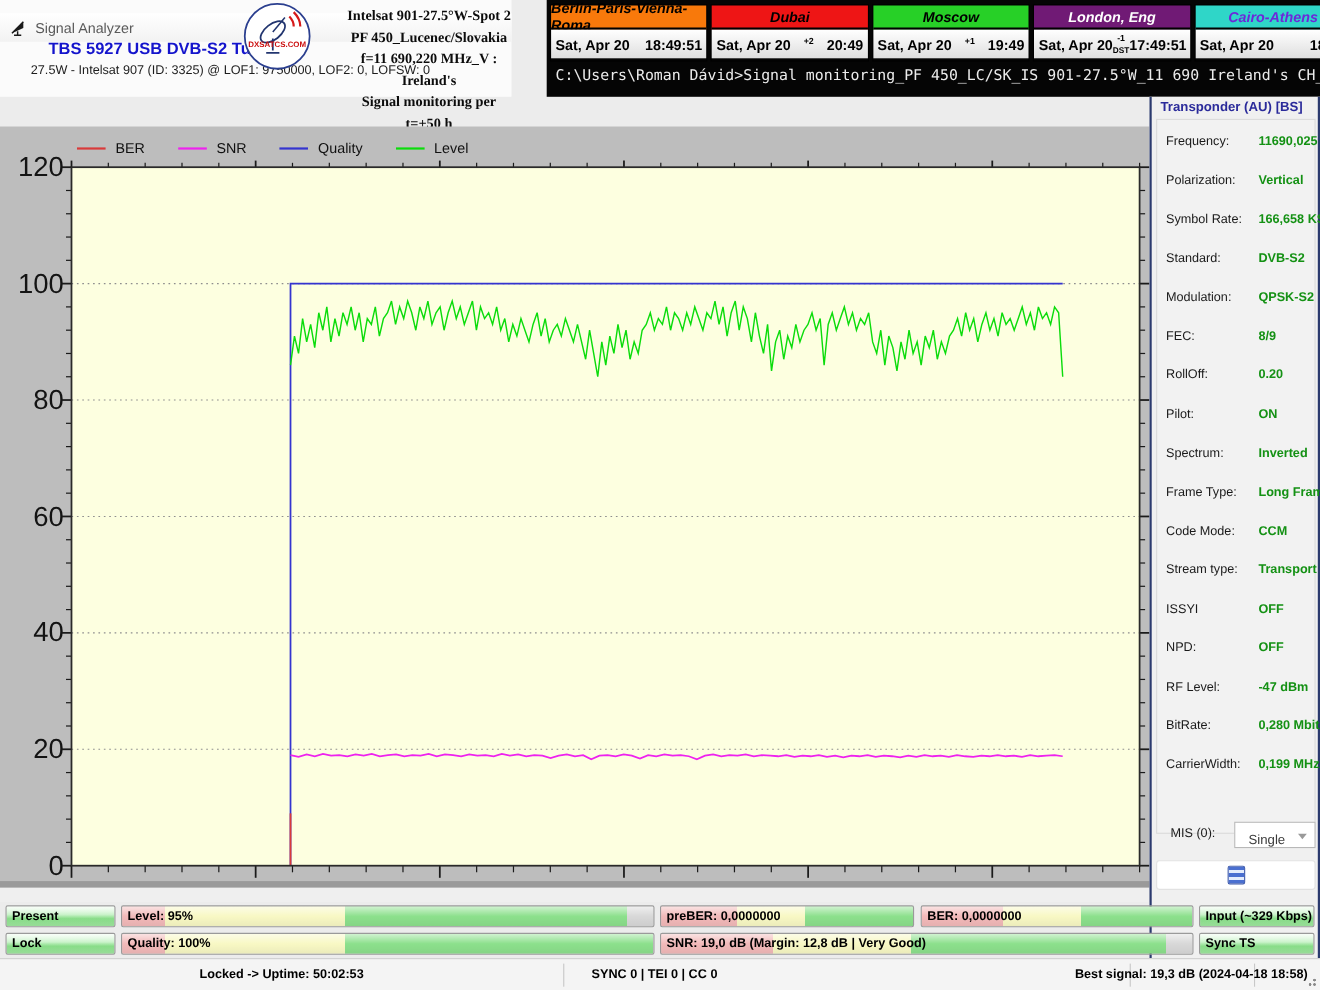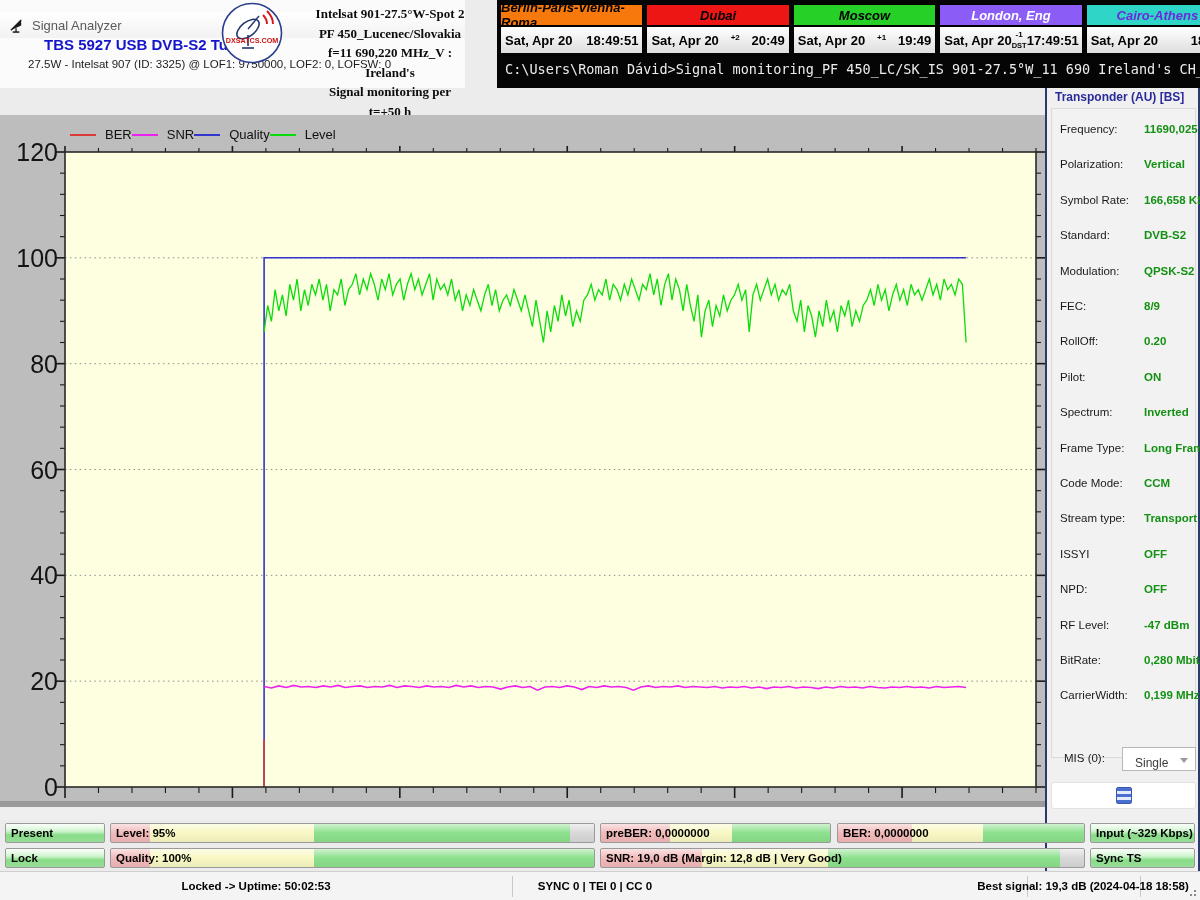--- a/index.html
+++ b/index.html
@@ -36,21 +36,21 @@
 
   
   #tabs { position:absolute; left:5px; top:89px; height:25px; display:flex; gap:2px; }
   .tab { width:86px; height:25px; display:flex; align-items:center; justify-content:center;
     font-size:12px; font-weight:bold; color:#111; background:linear-gradient(#f7f7f7,#d9d9d9);
     border:1px solid #858585; cursor:default; }
   .tab.active { background:#ffffff; border-color:#6a6a6a; }
 
   
   #chart-region { position:absolute; left:0; top:115px; width:1045px; height:705px; background:#bdbdbd; }
-  #legend { position:absolute; left:70px; top:12px; display:flex; align-items:flex-start; }
+  #legend { position:absolute; left:70px; top:12px; display:flex; align-items:flex-start; gap:30px; }
   .legend-item { display:flex; align-items:center; gap:9px; font-size:13px; color:#111; }
   .legend-swatch { width:26px; height:0; border-top-width:2px; border-top-style:solid; }
   .ylab { position:absolute; width:56px; text-align:right; font-size:25px; color:#141414; }
   #plot { position:absolute; left:65px; top:37px; width:971px; height:635px; overflow:visible; }
   #chart-bottom-edge { position:absolute; left:0; top:686px; width:1045px; height:6px; background:#9a9a9a; }
   #chart-bottom-fill { position:absolute; left:0; top:692px; width:1045px; height:13px; background:#efefef; }
 
   
   #sidebar { position:absolute; left:1045px; top:88px; width:155px; height:783px; background:#f0f0f0;
     border-left:2px solid #2b3a6e; border-right:2px solid #2b3a6e; }
@@ -145,21 +145,21 @@
         </div>
         <div class="clock-cell">
           <div class="clock-name" style="background: rgb(39, 208, 39); color: rgb(0, 0, 0);">Moscow</div>
           <div class="clock-time">
             <span class="clock-date">Sat, Apr 20</span>
             <span class="clock-off"><sup>+1</sup></span>
             <span class="clock-hms">19:49</span>
           </div>
         </div>
         <div class="clock-cell">
-          <div class="clock-name" style="background: #8b5cf6; color: rgb(255, 255, 255);">London, Eng</div>
+          <div class="clock-name" style="background: #701a75; color: rgb(255, 255, 255);">London, Eng</div>
           <div class="clock-time">
             <span class="clock-date">Sat, Apr 20</span>
             <span class="clock-off"><sup>-1</sup><span class="dst">DST</span></span>
             <span class="clock-hms">17:49:51</span>
           </div>
         </div>
         <div class="clock-cell">
           <div class="clock-name" style="background: rgb(47, 214, 200); color: #6d28d9;">Cairo-Athens</div>
           <div class="clock-time">
             <span class="clock-date">Sat, Apr 20</span>

